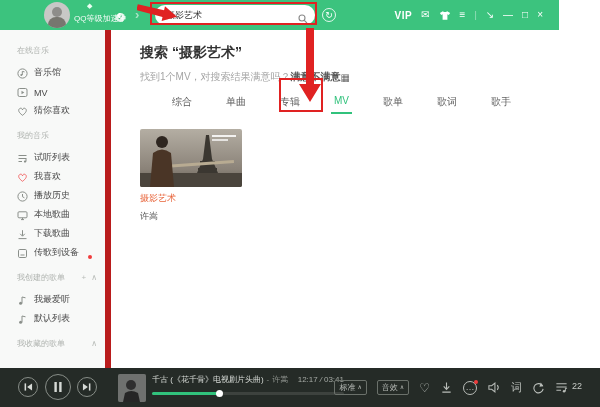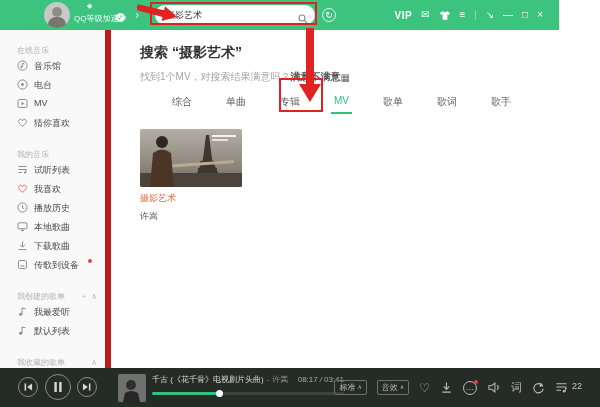--- a/index.html
+++ b/index.html
@@ -27,21 +27,21 @@
   .win-icons .wi{font-size:10px;line-height:12px;}
   .vip{font-size:10px;font-weight:bold;letter-spacing:.5px;}
   .wsep{opacity:.5;font-size:9px;}
   .shirt-icon{width:12px;height:11px;display:block;}
 
   
   .sidebar{position:absolute;left:0;top:30px;bottom:39px;width:111px;background:#f8f9f8;border-right:6px solid #b91c1c;padding:3px 0 0 17px;overflow:hidden;}
   .sec-label{display:flex;align-items:center;font-size:8px;color:#afb3af;margin:13px 0 4px 0;padding-right:8px;}
   .sec-label:first-child{margin-top:12px;}
   .sec-tools{margin-left:auto;display:flex;gap:5px;color:#b8bcb8;font-size:8px;}
-  .side-item{display:flex;align-items:flex-start;gap:6px;height:19px;font-size:9px;color:#4a4a4a;cursor:default;}
+  .side-item{display:flex;align-items:flex-end;gap:6px;height:19px;font-size:9px;color:#4a4a4a;cursor:default;}
   .sicon{width:11px;height:11px;flex:none;color:#8a8f8a;}
   .sicon svg{display:block;width:11px;height:11px;}
   .sicon.red{color:#f46c6c;}
   .reddot{width:4px;height:4px;border-radius:50%;background:#f03c3c;margin-left:3px;}
 
   
   .main{position:absolute;left:112px;top:30px;right:0;bottom:39px;background:#fff;padding:14px 0 0 28px;}
   .m-title{margin:0 0 8px 0;font-size:14px;color:#333;font-weight:bold;}
   .result-line{display:flex;align-items:center;font-size:10px;color:#a4a4a4;margin-bottom:11px;}
   .fb-link{color:#555;font-weight:bold;cursor:pointer;}
@@ -145,29 +145,20 @@
             <circle cx="5.5" cy="5.5" r="4.6" fill="none" stroke="currentColor"></circle>
             <circle cx="4.3" cy="7" r="1" fill="currentColor"></circle>
             <path d="M5.3 7 V3.4 L7.5 3.9" fill="none" stroke="currentColor"></path>
           </svg>
         </span>
       <span>音乐馆</span>
     </div>
     <div class="side-item">
       <span class="sicon">
           <svg viewBox="0 0 11 11">
-            <circle cx="5.5" cy="5.5" r="4.6" fill="none" stroke="currentColor"></circle>
-            <circle cx="5.5" cy="5.5" r="1.4" fill="currentColor"></circle>
-          </svg>
-        </span>
-      <span>电台</span>
-    </div>
-    <div class="side-item">
-      <span class="sicon">
-          <svg viewBox="0 0 11 11">
             <rect x="1" y="1.5" width="9" height="8" rx="1.5" fill="none" stroke="currentColor"></rect>
             <path d="M4.5 3.8 L7.3 5.5 L4.5 7.2 Z" fill="currentColor"></path>
           </svg>
         </span>
       <span>MV</span>
     </div>
     <div class="side-item">
       <span class="sicon">
           <svg viewBox="0 0 11 11">
             <path d="M5.5 9.3 C1.6 6.5 .8 4 2.6 2.6 C4 1.6 5.5 2.6 5.5 4 C5.5 2.6 7 1.6 8.4 2.6 C10.2 4 9.4 6.5 5.5 9.3 Z" fill="none" stroke="currentColor"></path>
@@ -337,21 +328,21 @@
         <circle cx="13" cy="11" r="5" fill="#2f2f2f"></circle>
         <path d="M5 28 L7 19 Q13 15 20 19 L22 28 Z" fill="#262626"></path>
       </svg>
     </div>
 
     <div class="trackinfo">
       <div class="trow">
         <span class="t-song">千古 (《花千骨》电视剧片头曲)</span>
         <span class="t-sep">-</span>
         <span class="t-artist">许嵩</span>
-        <span class="t-time"><span>08:17</span><span class="tdiv">/</span><span>03:41</span></span>
+        <span class="t-time"><span>12:17</span><span class="tdiv">/</span><span>03:41</span></span>
       </div>
       <div class="pbar">
         <div class="pfill" style="width: 35%;"></div>
         <div class="pthumb" style="left: calc(35% - 3px);"></div>
       </div>
     </div>
 
     <div class="rctrl">
       <button class="chipbtn">
         <span>标准</span>

